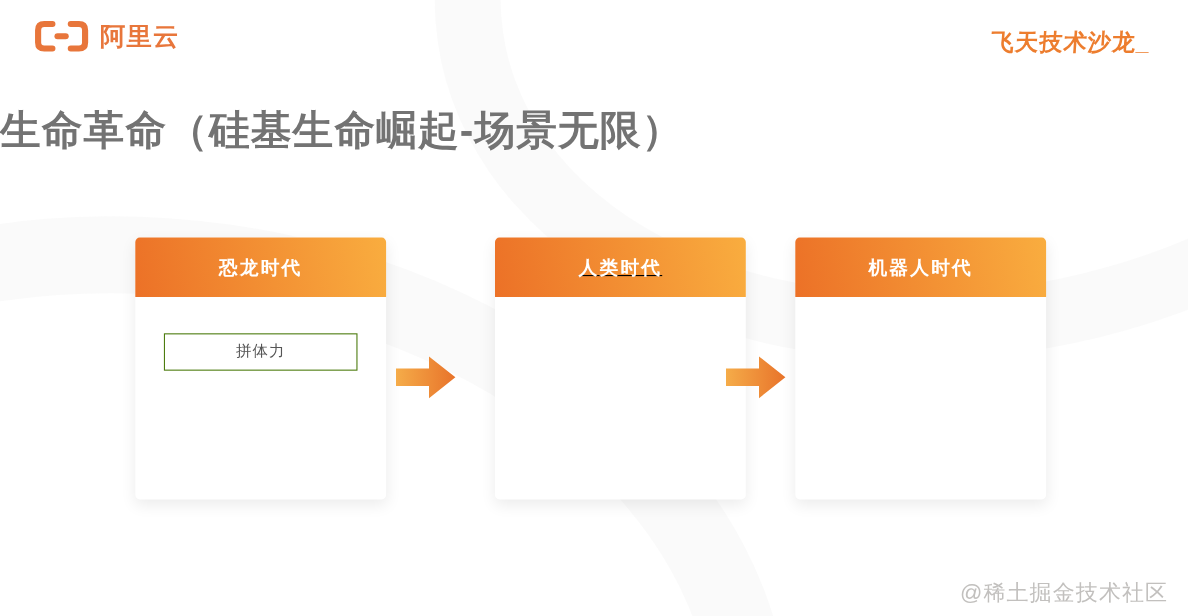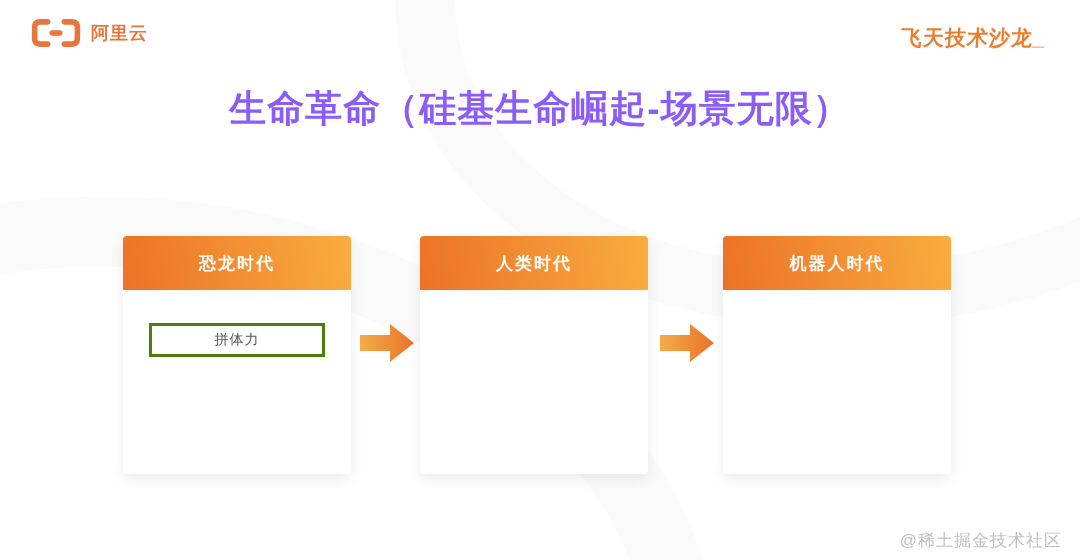--- a/index.html
+++ b/index.html
@@ -36,82 +36,81 @@
   }
   
   .logo {
     position: absolute;
     left: 30px; top: 18px;
     display: flex;
     align-items: center;
     gap: 9px;
   }
   .logo-text {
-    font-size: 18px;
+    font-size: 23px;
     font-weight: 700;
     color: #E8763B;
     letter-spacing: 1px;
     line-height: 1;
   }
   
   .event-brand {
     position: absolute;
     right: 34px; top: 24px;
     font-size: 21px;
     font-weight: 700;
     color: #ED7D2E;
     letter-spacing: 1px;
     transform: skewX(-4deg);
   }
   
   .slide-title {
     position: absolute;
-    top: 84px;
+    top: 94px;
     left: 0;
     width: 100%;
     margin: 0;
-    text-align: center;
+    text-align: left;
     font-size: 37px;
     font-weight: 700;
-    color: #8b5cf6;
+    color: #737373;
     letter-spacing: 1px;
   }
   
   .card {
     position: absolute;
     top: 216px;
     width: 228px;
     height: 238px;
     background: #ffffff;
     border-radius: 4px;
     box-shadow: 0 5px 14px rgba(0,0,0,0.08);
-    margin-top: 20px;
   }
   .card-1 { left: 123px; }
-  .card-2 { left: 420px; }
+  .card-2 { left: 450px; text-decoration: underline; }
   .card-3 { left: 723px; text-align: center; }
   .card-header {
     height: 54px;
     border-radius: 4px 4px 0 0;
     background: linear-gradient(80deg, #EC7127 0%, #F9AD3F 100%);
     display: flex;
     align-items: center;
     justify-content: center;
     color: #ffffff;
     font-size: 17px;
     font-weight: 700;
     letter-spacing: 2px;
   }
   .card-body {
     padding: 33px 26px 0 26px;
   }
   .item-box {
     height: 34px;
     box-sizing: border-box;
-    border: 3px solid #4d7c0f;
+    border: 1px solid #4d7c0f;
     background: #ffffff;
     display: flex;
     align-items: center;
     justify-content: center;
     font-size: 14px;
     color: #555555;
     letter-spacing: 1px;
   }
   .item-box + .item-box { margin-top: 38px; }
   
@@ -121,21 +120,21 @@
     width: 56px;
     height: 42px;
   }
   .arrow-1 { left: 360px; }
   .arrow-2 { left: 660px; }
   
   .watermark {
     position: absolute;
     right: 18px;
     bottom: 8px;
-    font-size: 17px;
+    font-size: 20px;
     color: #C2C0BE;
     letter-spacing: 1px;
   }
 </style>
 </head>
 <body>
 
 <div class="slide">
 
   <div class="swirl swirl-1"></div>

